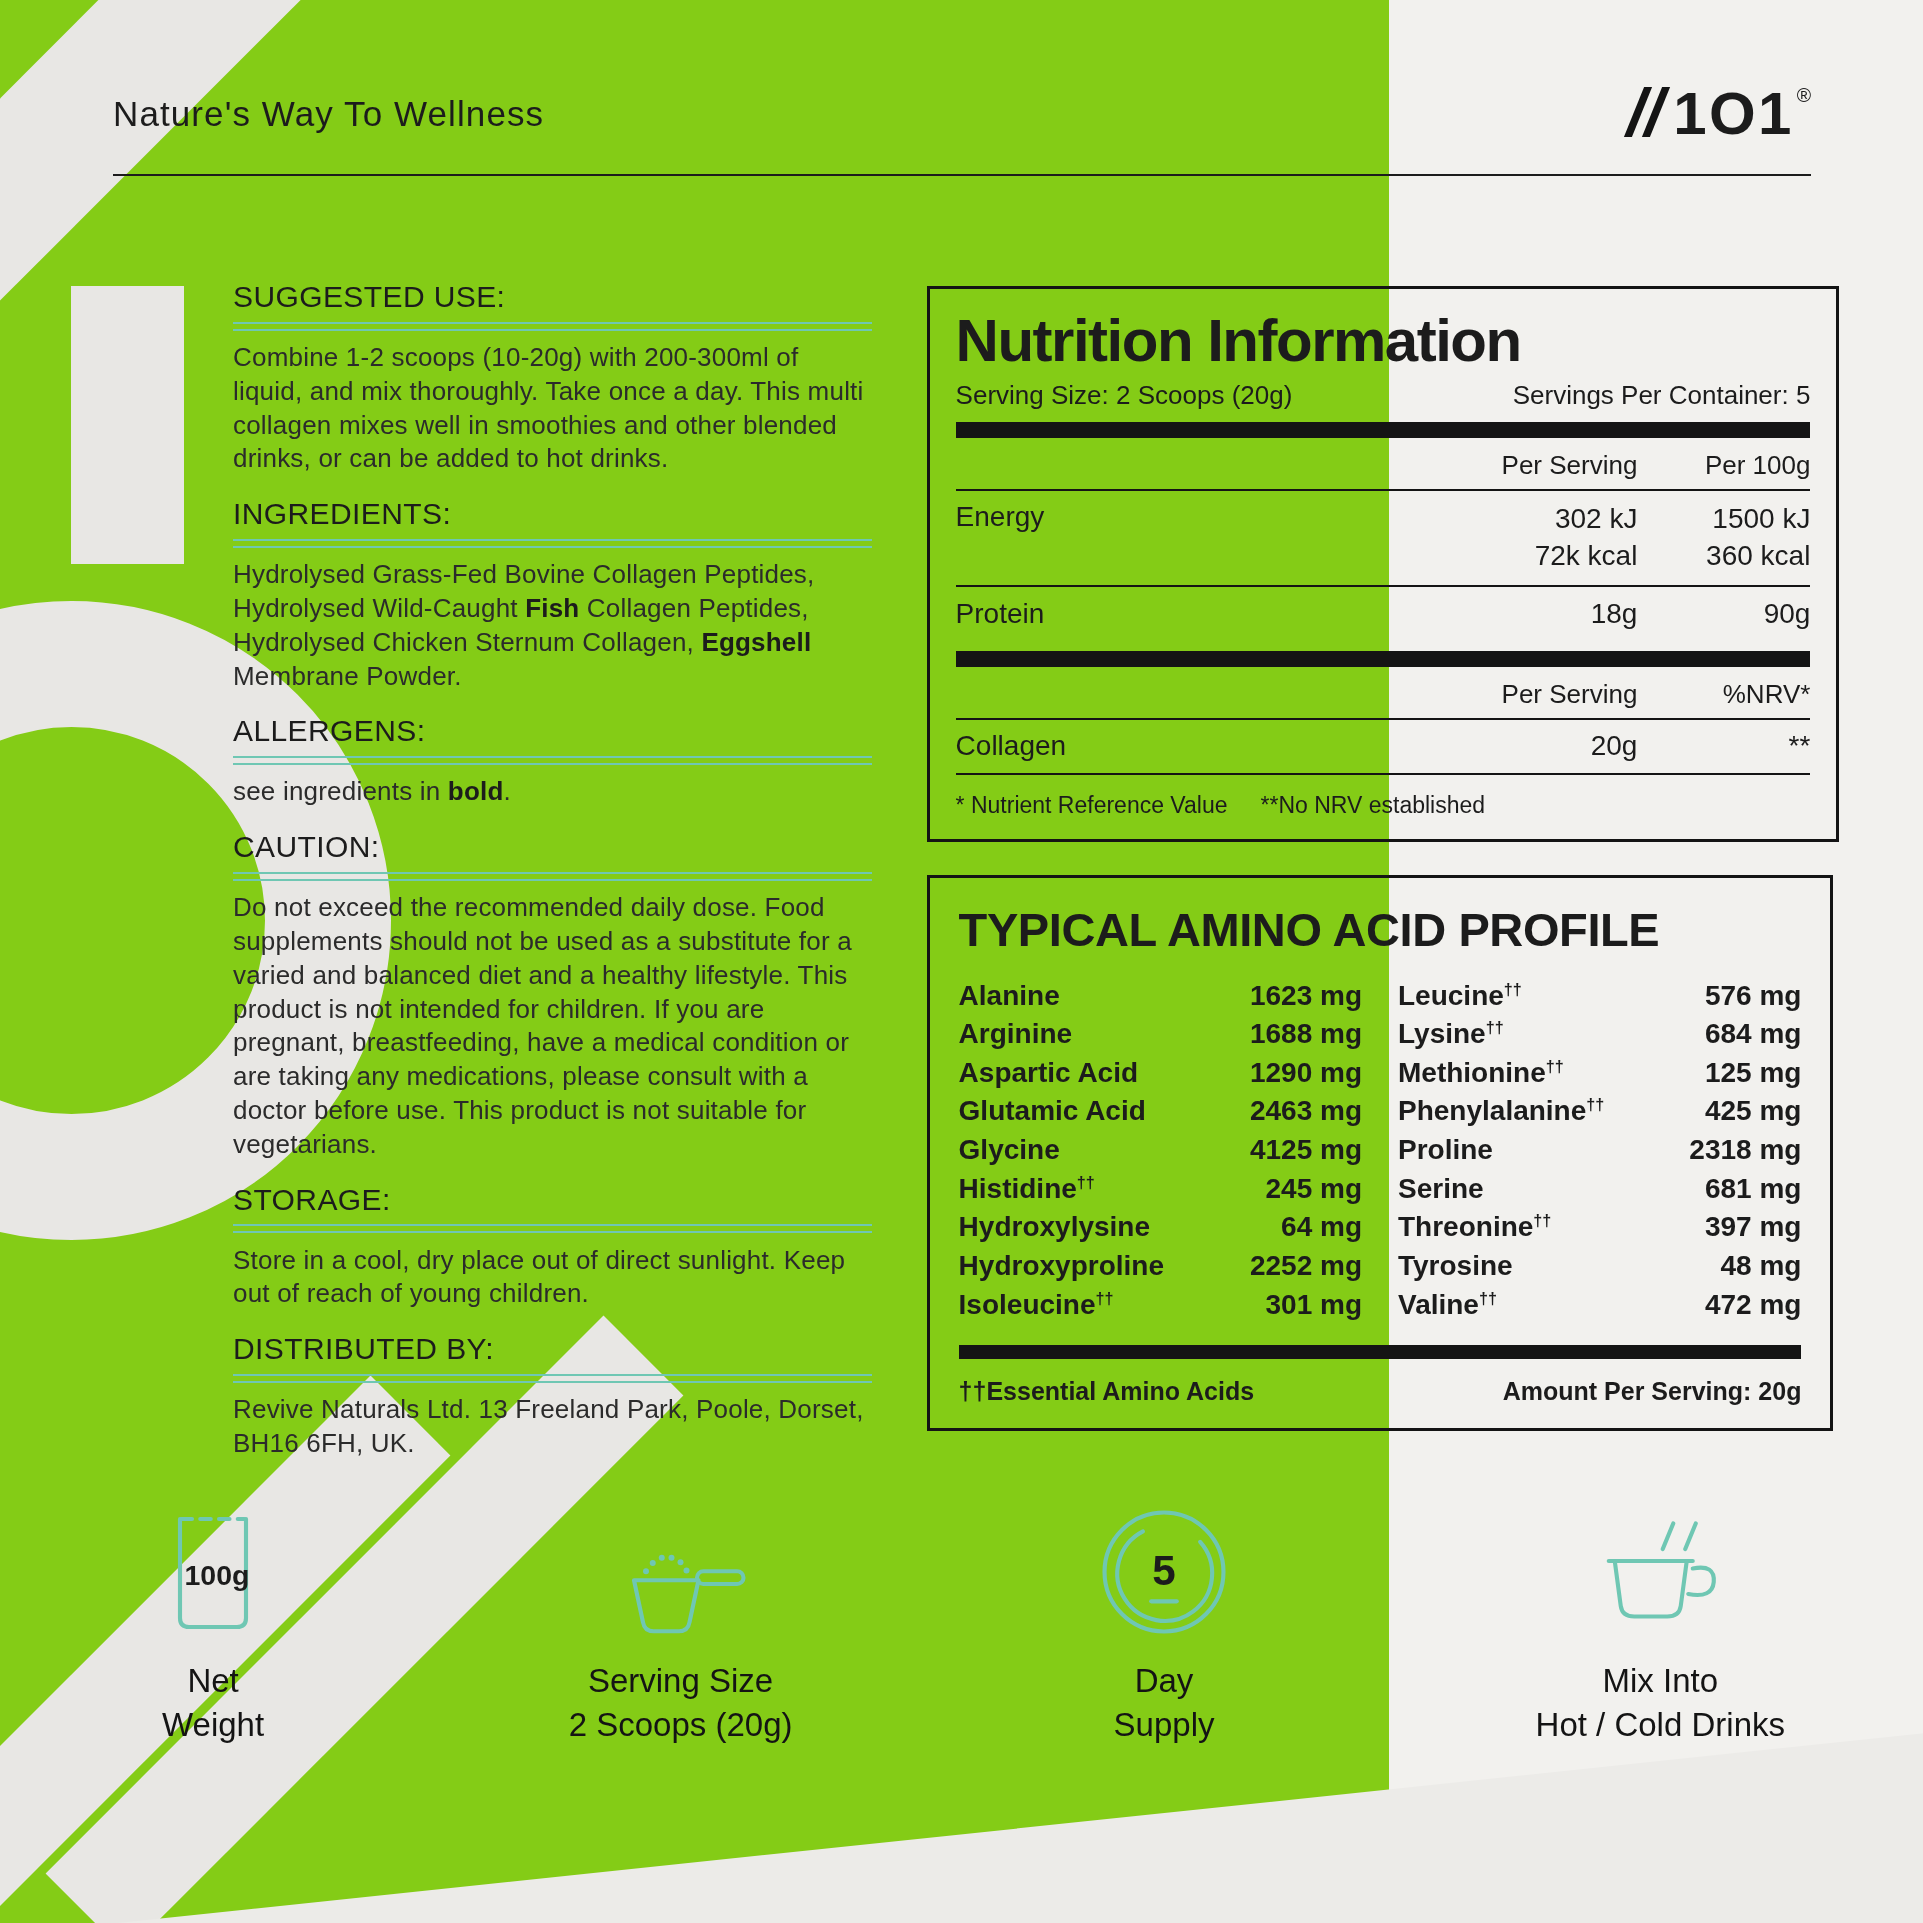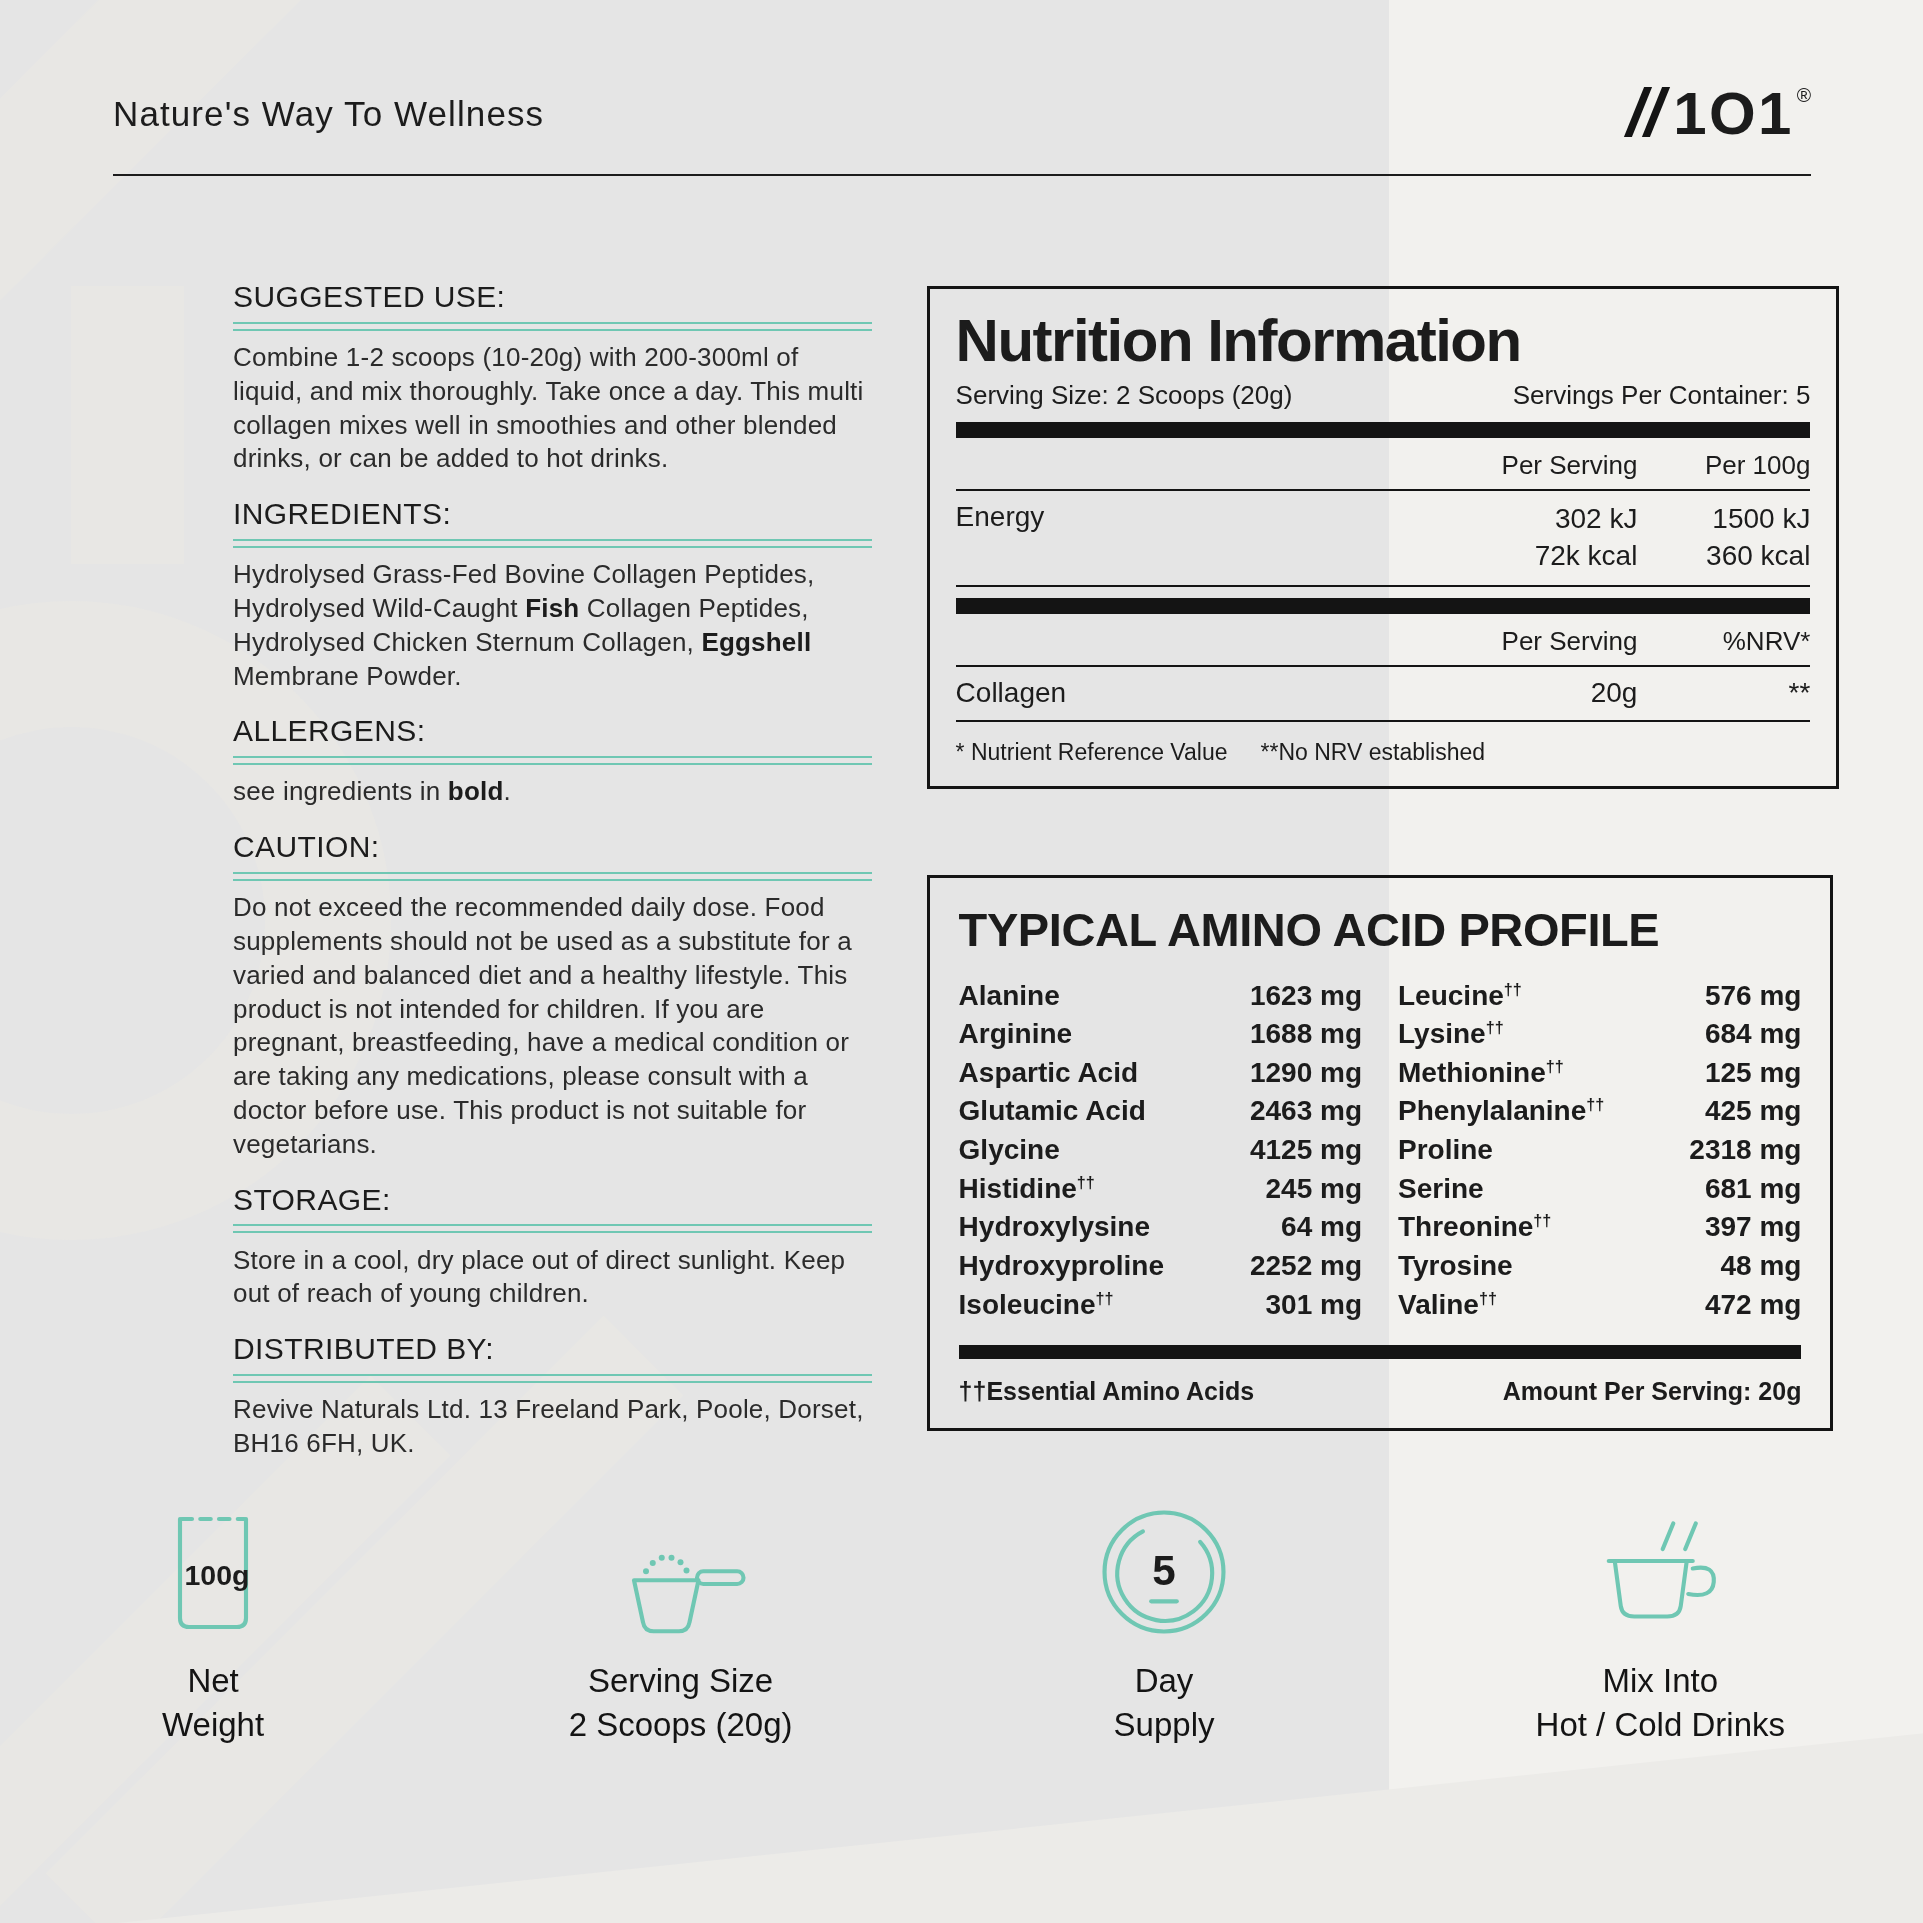--- a/index.html
+++ b/index.html
@@ -4,21 +4,21 @@
 <style>
   * { margin:0; padding:0; box-sizing:border-box; }
   html,body { background:#ffffff; }
   body {
     width:1924px; height:1924px;
     font-family:"Liberation Sans", sans-serif;
     color:#1c1c1c;
   }
   .page {
     position:relative; width:1924px; height:1924px;
-    background:#e5e5e5; overflow:hidden;
+    background:#84cc16; overflow:hidden;
   }
   
   .wm { position:absolute; background:#e8e7e4; z-index:0; }
   .wm-ring {
     position:absolute; z-index:0; border:126px solid #e8e7e4;
     border-radius:50%; width:639px; height:639px;
     left:-248px; top:601px; background:transparent;
   }
   .wm-stripe-top { left:-45px; top:-195px; width:143px; height:736px; transform:rotate(45deg); }
   .wm-bar-top { left:71px; top:286px; width:113px; height:278px; }
@@ -175,20 +175,25 @@
           <span>302 kJ</span>
           <span>72k kcal</span>
         </span>
         <span class="c3 stack">
           <span>1500 kJ</span>
           <span>360 kcal</span>
         </span>
       </div>
       <div class="rule-thin"></div>
 
+      <div class="n-row n-data">
+        <span class="c1">Protein</span>
+        <span class="c2">18g</span>
+        <span class="c3">90g</span>
+      </div>
       <div class="bar"></div>
 
       <div class="n-row n-head">
         <span class="c1"></span>
         <span class="c2">Per Serving</span>
         <span class="c3">%NRV*</span>
       </div>
       <div class="rule-thin"></div>
 
       <div class="n-row n-data">

